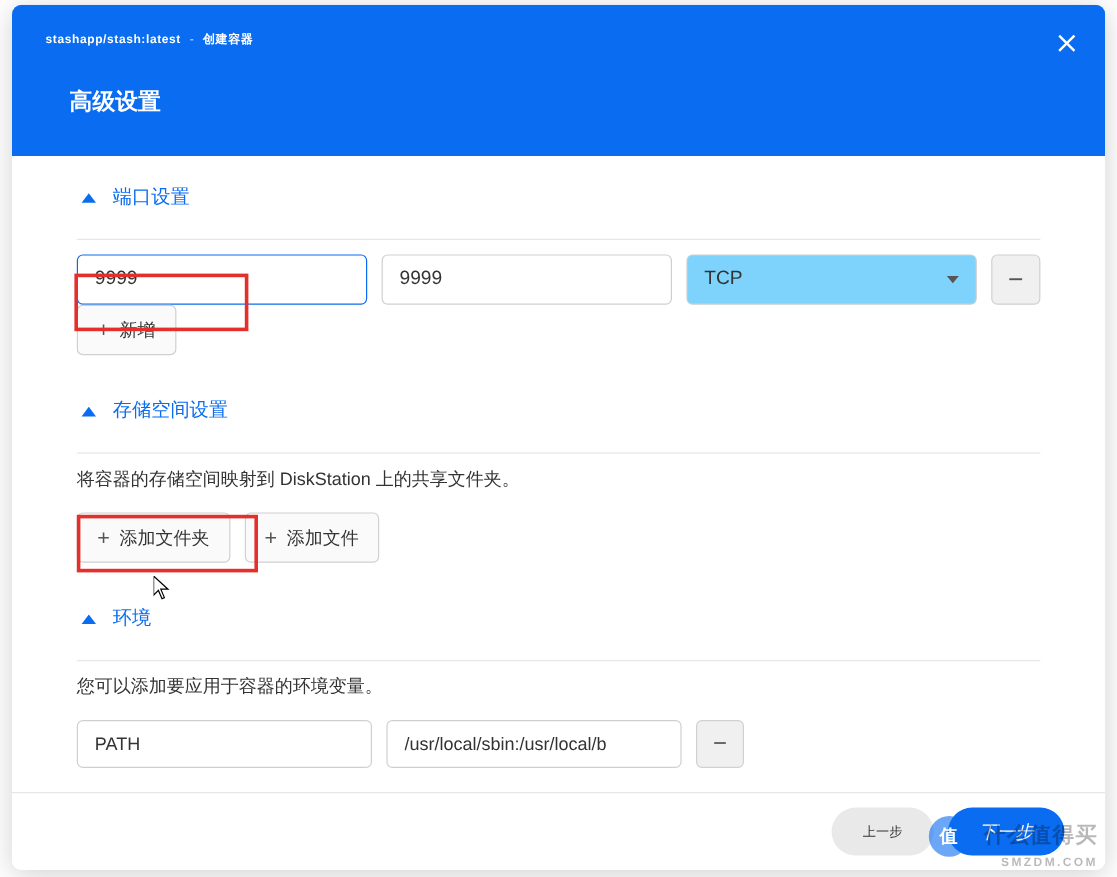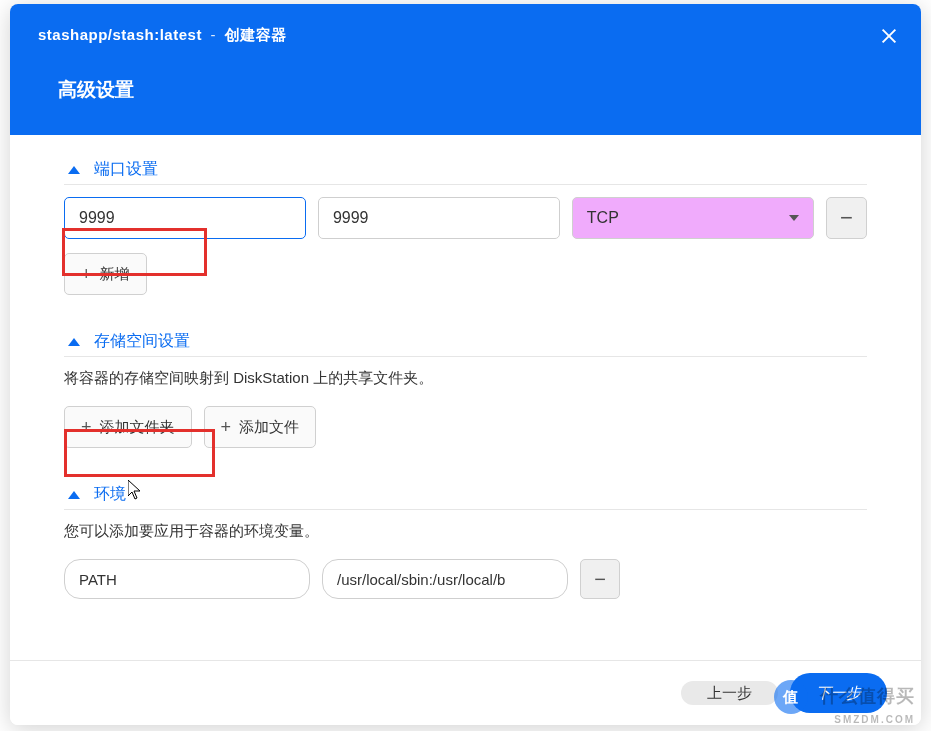--- a/index.html
+++ b/index.html
@@ -23,21 +23,21 @@
       flex-direction: column;
       overflow: hidden;
     }
     .header {
       background: #0a6cf1;
       color: #fff;
       padding: 22px 28px 32px 28px;
       position: relative;
     }
     .header-title-row {
-      font-size: 15px;
+      font-size: 10px;
       font-weight: 700;
       letter-spacing: 0.5px;
       margin-bottom: 32px;
     }
     .header-title-row .sep { font-weight: 400; opacity: 0.85; margin: 0 4px; }
     .header-section-title {
       font-size: 19px;
       font-weight: 700;
       padding-left: 20px;
       margin-top: 23px;
@@ -65,63 +65,62 @@
       overflow-y: auto;
       padding: 24px 54px 12px 54px;
       color: #2b2b2b;
     }
     .collapse-head {
       display: flex;
       align-items: center;
       color: #0a6cf1;
       font-size: 16px;
       cursor: pointer;
-      padding-bottom: 4px;
+      padding-bottom: 24px;
       margin-bottom: 12px;
       border-bottom: 1px solid #e6e6e6;
     }
     .chev-up {
       width: 0; height: 0;
       border-left: 6px solid transparent;
       border-right: 6px solid transparent;
       border-bottom: 8px solid #0a6cf1;
       margin-right: 14px;
       margin-left: 4px;
     }
     .section-desc {
       color: #333;
       font-size: 15px;
       margin-bottom: 18px;
     }
     .port-row {
       display: flex;
       gap: 12px;
       align-items: flex-start;
-      margin-bottom: 14px;
     }
     .port-row input, .port-row .select {
       height: 42px;
       border: 1px solid #cfcfcf;
       border-radius: 5px;
       padding: 0 14px;
       font-size: 16px;
       color: #333;
     }
     .local-port {
       width: 246px;
       border: 1px solid #0a6cf1 !important;
       outline: none;
     }
     .container-port { width: 246px; }
     .select {
       width: 246px;
       display: flex;
       align-items: center;
       justify-content: space-between;
-      background: #f0abfc;
+      background: #7dd3fc;
       cursor: pointer;
     }
     .select .caret {
       width: 0; height: 0;
       border-left: 5px solid transparent;
       border-right: 5px solid transparent;
       border-top: 6px solid #555;
     }
     .minus-btn {
       width: 42px; height: 42px;
@@ -153,21 +152,21 @@
     .storage-btn-row { display: flex; gap: 12px; }
     .env-row {
       display: flex;
       gap: 12px;
       align-items: center;
       margin-bottom: 8px;
     }
     .env-row input {
       height: 40px;
       border: 1px solid #cfcfcf;
-      border-radius: 16px;
+      border-radius: 5px;
       padding: 0 14px;
       font-size: 15px;
       color: #333;
       width: 246px;
     }
     .env-minus {
       width: 40px; height: 40px;
       border: 1px solid #d0d0d0;
       background: #f0f0f0;
       border-radius: 5px;
@@ -183,27 +182,27 @@
     .footer {
       border-top: 1px solid #e6e6e6;
       padding: 12px 34px;
       display: flex;
       justify-content: flex-end;
       gap: 12px;
       align-items: center;
       background: #fff;
     }
     .btn-secondary {
-      height: 24px;
+      height: 40px;
       padding: 0 26px;
       border-radius: 20px;
       background: #e9e9e9;
       border: none;
       color: #333;
-      font-size: 15px;
+      font-size: 11px;
       cursor: pointer;
     }
     .btn-primary {
       height: 40px;
       padding: 0 26px;
       border-radius: 20px;
       background: #0a6cf1;
       border: none;
       color: #fff;
       font-size: 15px;

